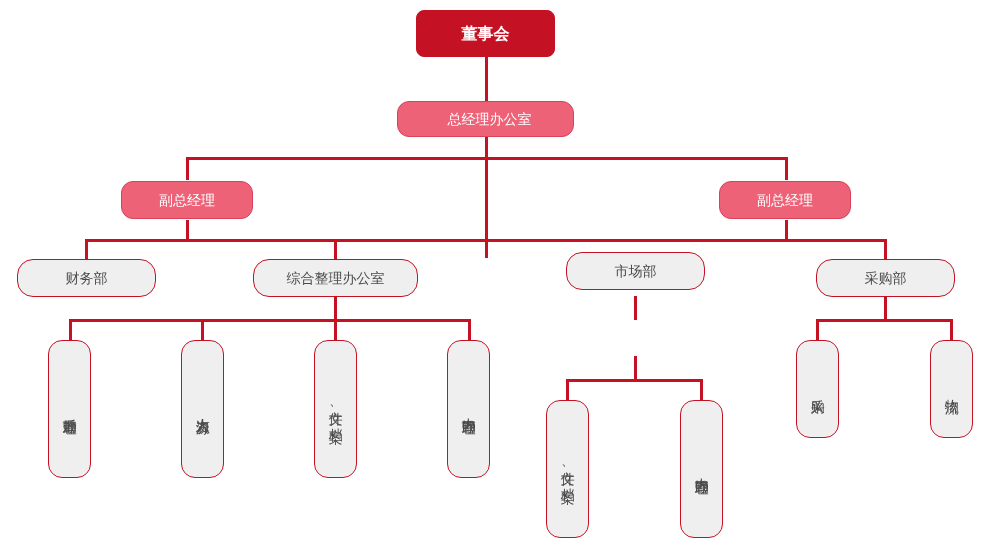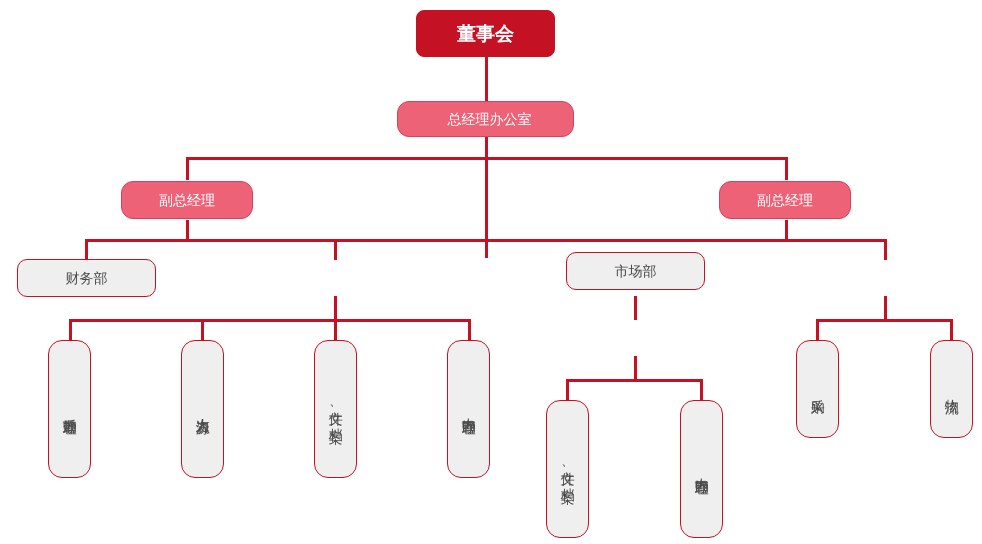--- a/index.html
+++ b/index.html
@@ -36,40 +36,40 @@
     justify-content: center;
     text-align: center;
     border-radius: 10px;
     line-height: 1.35;
   }
 
   .node.root {
     background: #c41124;
     border: 1px solid #c41124;
     color: #ffffff;
-    font-size: 19px;
+    font-size: 16px;
     font-weight: bold;
     border-radius: 8px;
   }
 
   .node.pink {
     background: #ee6277;
     border: 1px solid #d8415a;
     color: #ffffff;
     font-size: 14px;
     font-weight: normal;
     border-radius: 12px;
   }
 
   .node.grey {
     background: #efefef;
     border: 1px solid #c41124;
     color: #4a4a4a;
     font-size: 14px;
-    border-radius: 10px;
+    border-radius: 16px;
   }
 
   .node.grey.vertical {
     border-radius: 14px;
     font-size: 14px;
   }
 
   .vtext {
     writing-mode: vertical-rl;
     text-orientation: upright;
@@ -135,22 +135,28 @@
   <div class="node pink" style="left:121px; top:181px; width:132px; height:38px;">
     <span class="htext">副总经理</span>
   </div>
   <div class="node pink" style="left:719px; top:181px; width:132px; height:38px;">
     <span class="htext">副总经理</span>
   </div>
 
   <div class="node grey" style="left:17px; top:259px; width:139px; height:38px;">
     <span class="htext">财务部</span>
   </div>
+  <div class="node grey" style="left:253px; top:259px; width:165px; height:38px;">
+    <span class="htext">综合整理办公室</span>
+  </div>
   <div class="node grey" style="left:566px; top:252px; width:139px; height:38px;">
     <span class="htext">市场部</span>
+  </div>
+  <div class="node grey" style="left:816px; top:259px; width:139px; height:38px;">
+    <span class="htext">采购部</span>
   </div>
 
 
   <div class="node grey vertical" style="left:48px; top:340px; width:43px; height:138px;">
     <span class="vtext">后勤管理</span>
   </div>
   <div class="node grey vertical" style="left:181px; top:340px; width:43px; height:138px;">
     <span class="vtext">人力资源</span>
   </div>
   <div class="node grey vertical" style="left:314px; top:340px; width:43px; height:138px;">

